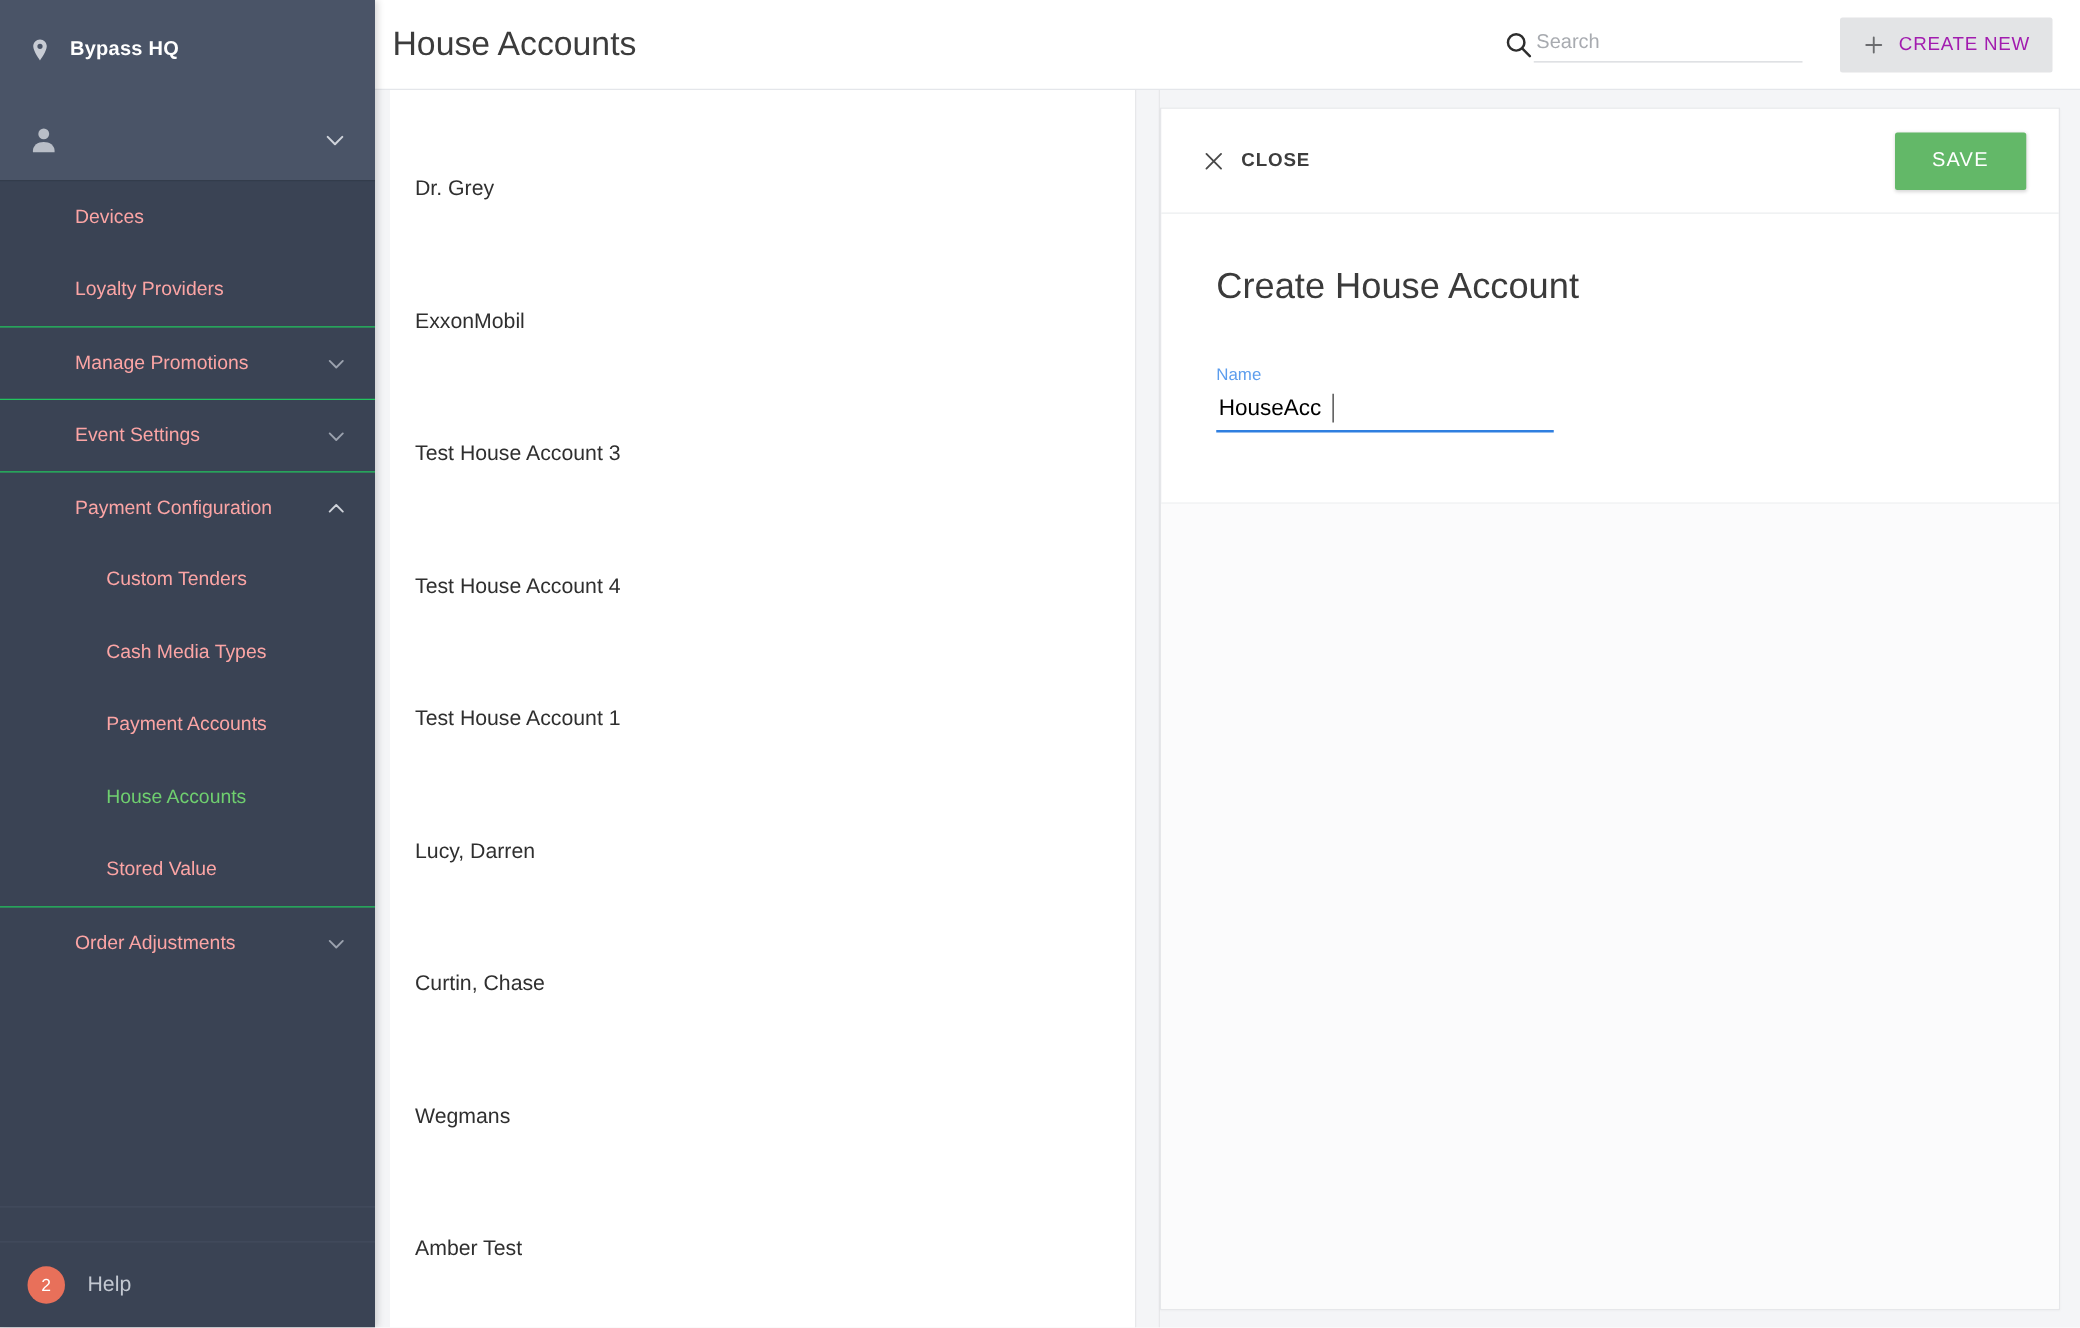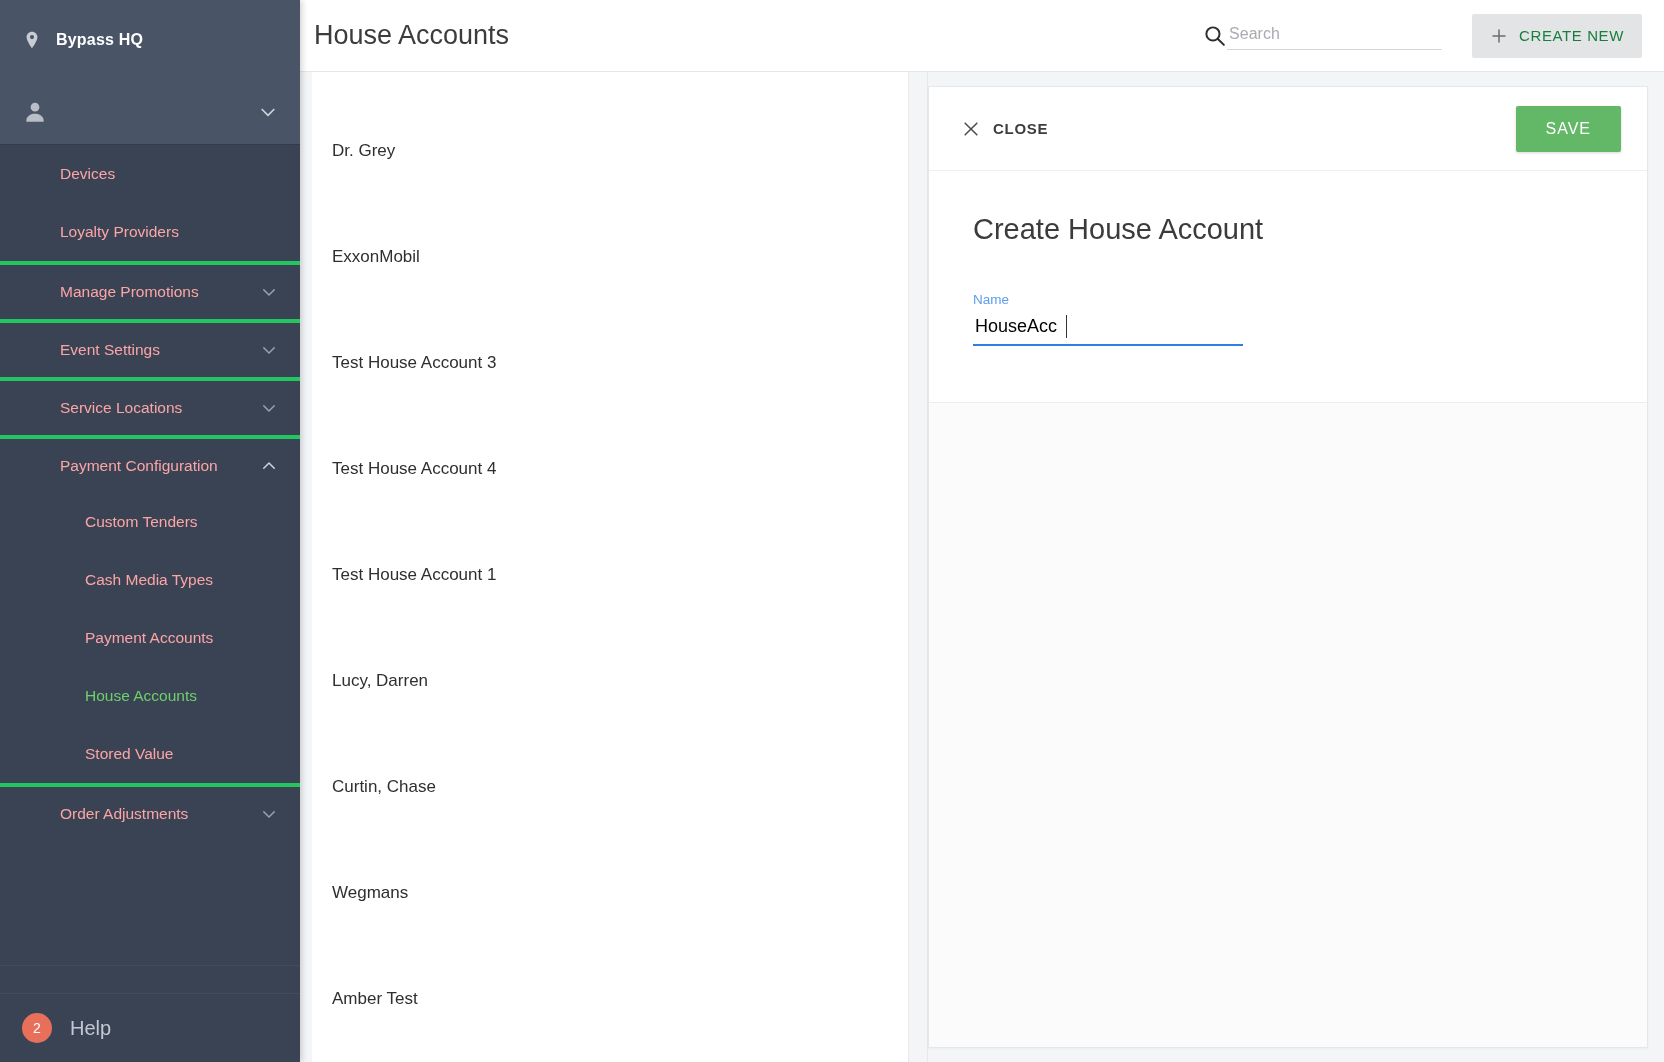--- a/index.html
+++ b/index.html
@@ -80,21 +80,21 @@
     height: 58px;
     display: flex;
     align-items: center;
     justify-content: space-between;
     padding: 0 22px 0 60px;
     color: #fca5a5;
     font-size: 15.5px;
     cursor: pointer;
     position: relative;
   }
-  .menu-item.sep { border-top: 4px solid #22c55e; }
+  .menu-item.sep { border-top: 1px solid #22c55e; }
   .menu-item.sub { padding-left: 85px; font-size: 15.5px; }
   .menu-item.active { color: #6fcf6f; }
   .menu-item .caret { width: 18px; height: 18px; flex: 0 0 18px; }
   .menu-label { white-space: nowrap; }
 
   .help-wrap {
     flex: 0 0 auto;
     border-top: 1px solid #434c5d;
   }
   .help-spacer { height: 28px; border-bottom: 1px solid #434c5d; }
@@ -110,21 +110,21 @@
     width: 30px; height: 30px;
     border-radius: 50%;
     background: #e8705a;
     color: #fff;
     font-size: 14px;
     display: flex;
     align-items: center;
     justify-content: center;
     flex: 0 0 30px;
   }
-  .help-label { color: #c3c8d1; font-size: 20px; text-align: center; }
+  .help-label { color: #c3c8d1; font-size: 17px; text-align: center; }
 
   
   .main {
     flex: 1 1 auto;
     height: 1062px;
     display: flex;
     flex-direction: column;
     background: #f4f5f7;
     position: relative;
   }
@@ -166,21 +166,21 @@
   .search-field::placeholder { color: #a8abb0; }
 
   .create-btn {
     background: #e3e4e6;
     border: none;
     height: 44px;
     padding: 0 18px;
     display: flex;
     align-items: center;
     gap: 11px;
-    color: #15803d;
+    color: #a21caf;
     font-size: 15px;
     letter-spacing: 0.6px;
     cursor: pointer;
     font-family: "Liberation Sans", sans-serif;
     border-radius: 2px;
   }
   .plus-icon { width: 18px; height: 18px; display: block; }
 
   .content {
     flex: 1 1 auto;
@@ -360,28 +360,20 @@
       <div class="menu-item sep">
         <span class="menu-label">Manage Promotions</span>
         <span class="caret">
           <svg class="caret" viewBox="0 0 24 24" xmlns="http://www.w3.org/2000/svg">
               <path d="M5 9l7 7 7-7" stroke="#9ba2ae" stroke-width="2" fill="none" stroke-linecap="round" stroke-linejoin="round"></path>
             </svg>
         </span>
       </div>
       <div class="menu-item sep">
         <span class="menu-label">Event Settings</span>
-        <span class="caret">
-          <svg class="caret" viewBox="0 0 24 24" xmlns="http://www.w3.org/2000/svg">
-              <path d="M5 9l7 7 7-7" stroke="#9ba2ae" stroke-width="2" fill="none" stroke-linecap="round" stroke-linejoin="round"></path>
-            </svg>
-        </span>
-      </div>
-      <div class="menu-item sep">
-        <span class="menu-label">Service Locations</span>
         <span class="caret">
           <svg class="caret" viewBox="0 0 24 24" xmlns="http://www.w3.org/2000/svg">
               <path d="M5 9l7 7 7-7" stroke="#9ba2ae" stroke-width="2" fill="none" stroke-linecap="round" stroke-linejoin="round"></path>
             </svg>
         </span>
       </div>
       <div class="menu-item sep">
         <span class="menu-label">Payment Configuration</span>
         <span class="caret">
           <svg class="caret" viewBox="0 0 24 24" xmlns="http://www.w3.org/2000/svg">

